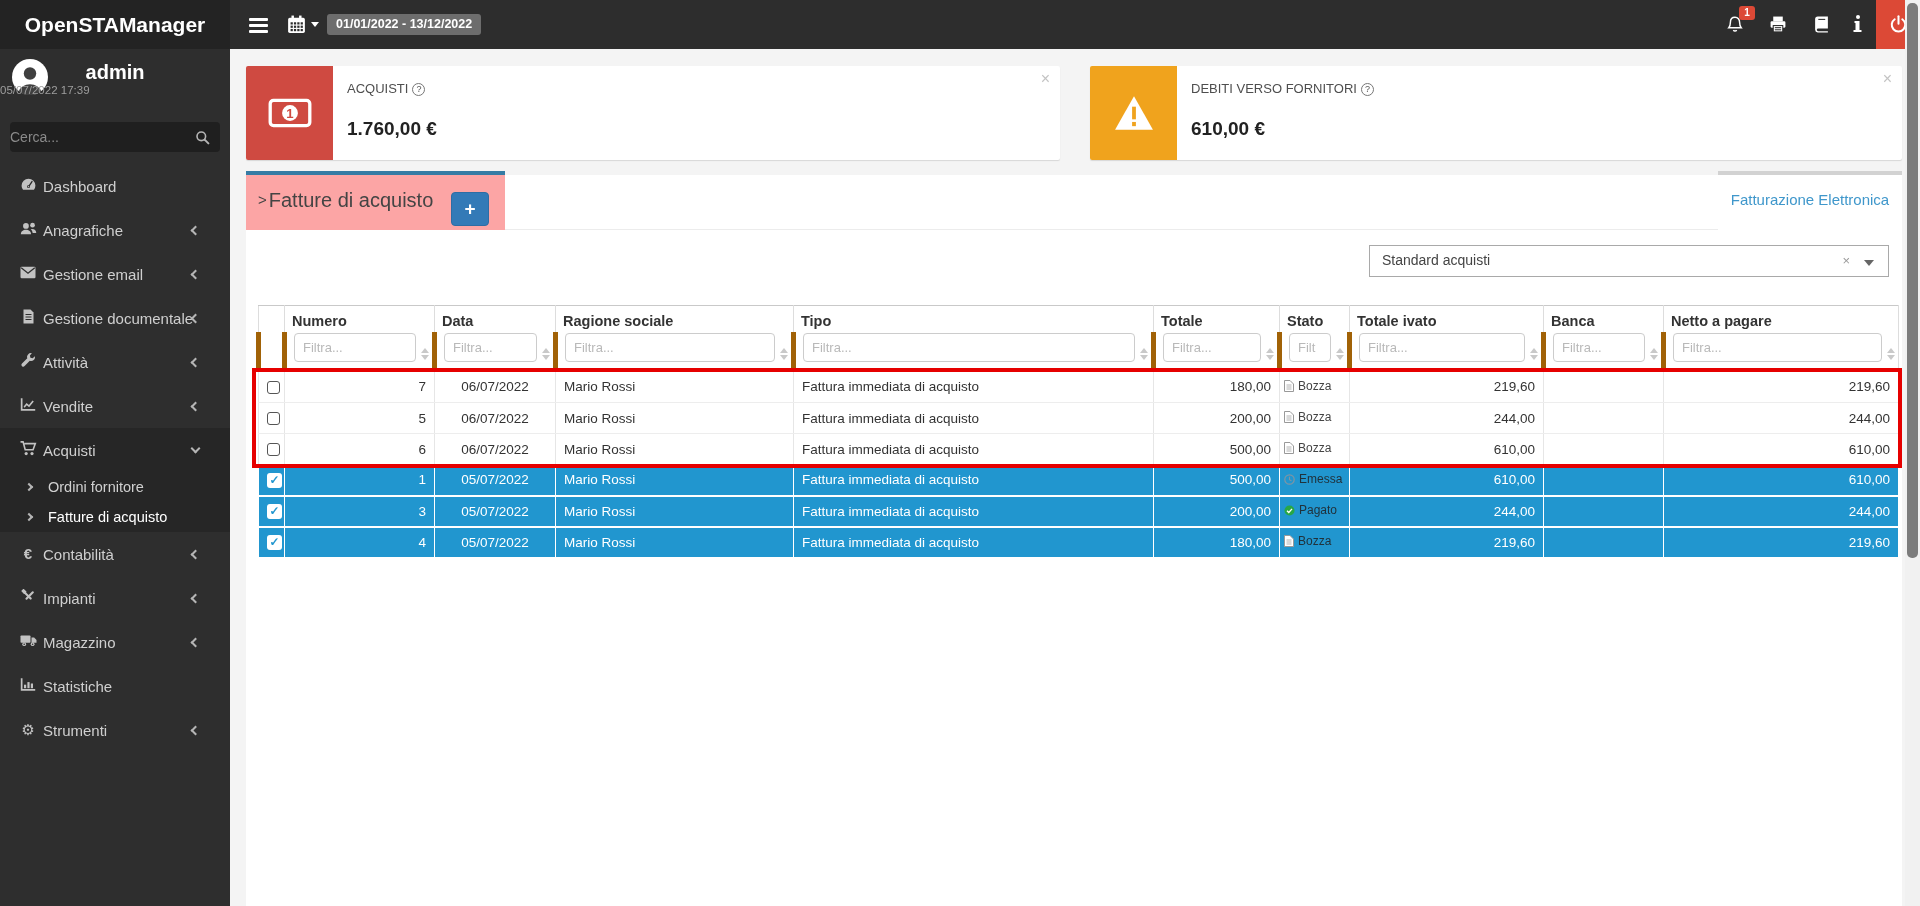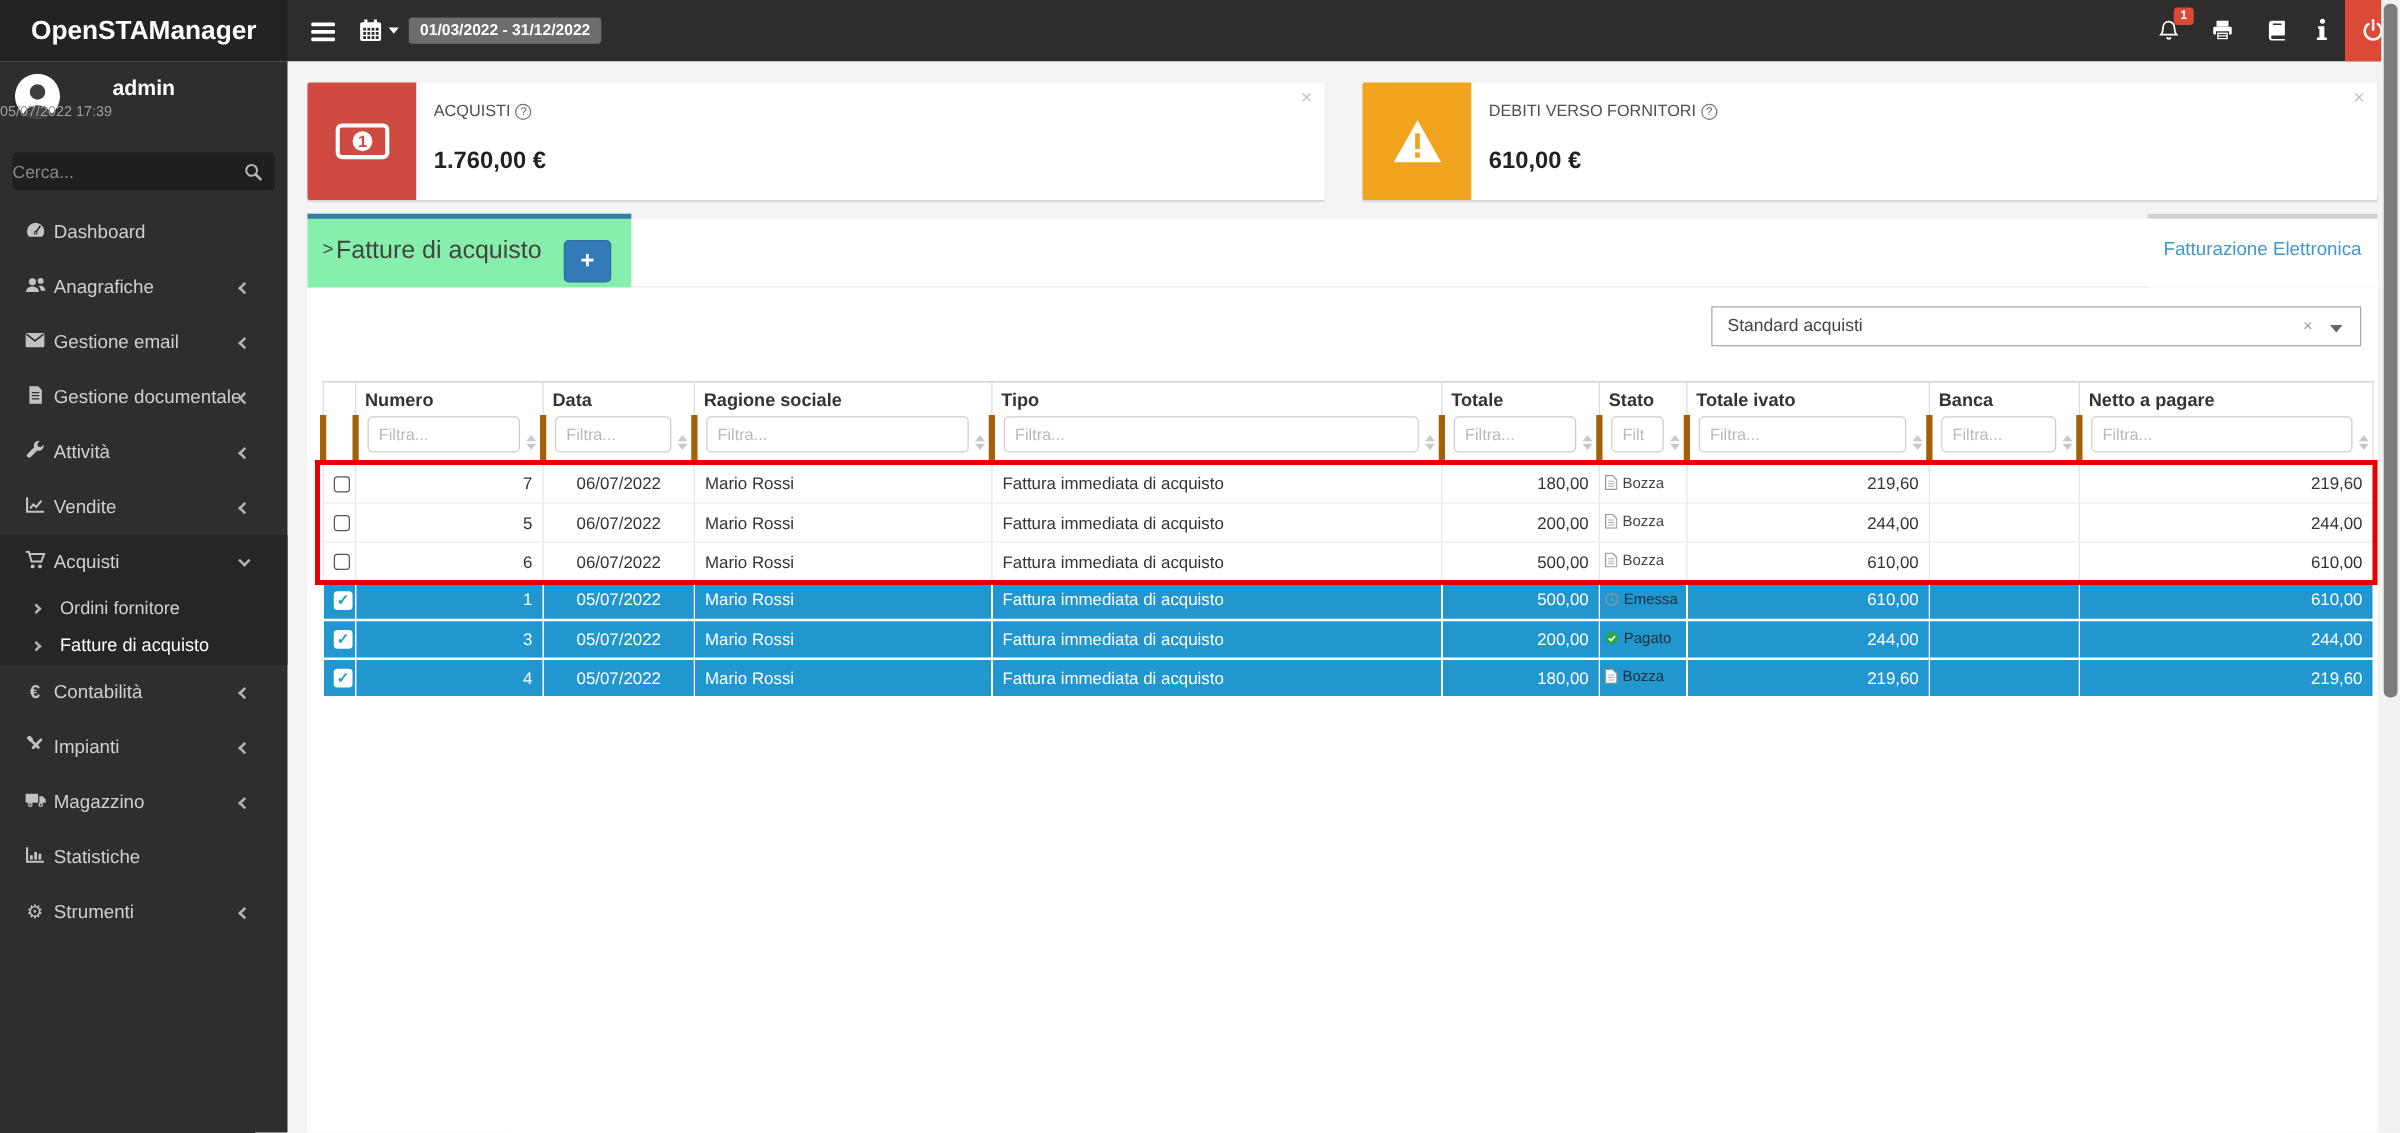--- a/index.html
+++ b/index.html
@@ -14,21 +14,21 @@
 #date-badge{position:absolute;left:327px;top:14px;height:21px;background:#6d6d6d;color:#fff;font-size:12.5px;font-weight:bold;line-height:21px;padding:0 9px;border-radius:3px}
 .top-icon{position:absolute;top:16px}
 #badge{position:absolute;left:1739px;top:6px;min-width:16px;height:14px;background:#dc4936;color:#fff;font-size:10px;font-weight:bold;border-radius:3px;text-align:center;line-height:14px;padding:0 3px}
 #power{position:absolute;left:1876px;top:0;width:44px;height:49px;background:#dc4936;display:flex;align-items:center;justify-content:center}
 
 #scrollbar{position:absolute;left:1905px;top:0;width:15px;height:906px;background:#f1f1f1}
 #scroll-thumb{position:absolute;left:2px;top:3px;width:11px;height:555px;background:#7c7c7c;border-radius:5px}
 
 #sidebar{position:absolute;left:0;top:49px;width:230px;height:857px;background:#2e2e2e}
 #avatar{position:absolute;left:12px;top:10px;width:36px;height:36px}
-#user-name{position:absolute;left:0;top:12px;width:230px;text-align:center;color:#fff;font-weight:bold;font-size:17px}
+#user-name{position:absolute;left:0;top:12px;width:230px;text-align:center;color:#fff;font-weight:bold;font-size:20px}
 #user-date{position:absolute;left:0;top:35px;width:230px;text-align:left;color:#9e9e9e;font-size:11.5px}
 #search{position:absolute;left:10px;top:73px;width:210px;height:30px;background:#1f1f1f;border-radius:4px}
 #search input{position:absolute;left:0;top:0;width:180px;height:30px;background:transparent;border:none;outline:none;color:#ccc;font-size:14px;padding-left:0;font-family:"Liberation Sans",sans-serif}
 #search input::placeholder{color:#8a8a8a}
 #search svg{position:absolute;right:10px;top:8px}
 #menu{position:absolute;left:0;top:115px;width:230px}
 .menu-item{height:44px;position:relative;color:#cfcfcf;font-size:15px;cursor:pointer}
 .mi-icon{position:absolute;left:18px;top:50%;transform:translateY(-50%);width:20px;text-align:center;color:#c2c2c2;font-size:15px;line-height:16px}
 .mi-label{position:absolute;left:43px;top:50%;transform:translateY(-50%)}
 .chev{position:absolute;width:7px;height:7px;border-color:#b5b5b5;border-style:solid;border-width:0}
@@ -44,21 +44,21 @@
 .card{position:absolute;top:66px;height:94px;background:#fff;border-radius:2px;box-shadow:0 1px 1px rgba(0,0,0,.12)}
 #card-0{left:246px;width:814px}
 #card-1{left:1090px;width:812px}
 .card-icon{position:absolute;left:0;top:0;width:87px;height:94px;display:flex;align-items:center;justify-content:center;border-radius:2px 0 0 2px}
 .card-body{position:absolute;left:101px;top:15px}
 .card-label{font-size:13px;color:#4e4e4e}
 .help-circle{display:inline-block;width:13px;height:13px;border:1px solid #777;border-radius:50%;font-size:9px;line-height:11px;text-align:center;color:#555;margin-left:4px;vertical-align:1px}
 .card-value{font-size:19px;font-weight:bold;color:#222;margin-top:22px}
 .card-close{position:absolute;right:10px;top:4px;color:#c3c3c3;font-size:16px;cursor:pointer}
 
-#tab-active{position:absolute;left:246px;top:171px;width:259px;height:59px;background:#86efac;border-top:4px solid #357ca5}
+#tab-active{position:absolute;left:246px;top:171px;width:259px;height:59px;background:#fca5a5;border-top:4px solid #357ca5}
 #tab-title{position:absolute;left:12px;top:14px;font-size:20px;color:#444}
 #tab-title .prefix{font-size:15px;vertical-align:2px;margin-right:2px}
 #tab-add{position:absolute;left:205px;top:17px;width:38px;height:34px;background:#337ab7;border:1px solid #2e6da4;border-radius:4px;color:#fff;text-align:center;line-height:32px;font-size:19px;font-weight:bold;cursor:pointer}
 #tab-right{position:absolute;left:1718px;top:171px;width:184px;height:59px;background:#fff;border-top:4px solid #d2d2d2;text-align:center}
 #tab-right a{display:inline-block;margin-top:16px;font-size:15px;color:#3f97cb;text-decoration:none;cursor:pointer}
 #panel{position:absolute;left:246px;top:175px;width:1656px;height:731px;background:#fff}
 #panel-line{position:absolute;left:259px;top:54px;width:1397px;height:1px;background:#ececec}
 #select-box{position:absolute;left:1123px;top:70px;width:520px;height:32px;border:1px solid #a9a9a9;border-radius:0;cursor:pointer}
 #select-value{position:absolute;left:12px;top:6px;font-size:14px;color:#444}
 #select-clear{position:absolute;right:38px;top:7px;font-size:13px;color:#999}
@@ -110,21 +110,21 @@
           <rect x="9.2" y="9.5" width="2" height="2"></rect>
           <rect x="12.2" y="9.5" width="2" height="2"></rect>
           <rect x="3.2" y="12.5" width="2" height="2"></rect>
           <rect x="6.2" y="12.5" width="2" height="2"></rect>
           <rect x="9.2" y="12.5" width="2" height="2"></rect>
           <rect x="12.2" y="12.5" width="2" height="2"></rect>
         </g>
       </svg>
   </span>
   <span id="cal-caret"></span>
-  <div id="date-badge">01/03/2022 - 31/12/2022</div>
+  <div id="date-badge">01/01/2022 - 13/12/2022</div>
   <span class="top-icon" style="left:1726px">
     <svg width="18" height="18" viewBox="0 0 16 16">
         <path d="M8 1.2c-2.6 0-4.1 2-4.1 4.6 0 3-1.4 4.6-1.4 4.6h11s-1.4-1.6-1.4-4.6C12.1 3.2 10.6 1.2 8 1.2z" fill="none" stroke="#fff" stroke-width="1.3"></path>
         <path d="M6.6 12.4a1.5 1.5 0 0 0 2.8 0" fill="none" stroke="#fff" stroke-width="1.3"></path>
       </svg>
   </span>
   <span id="badge">1</span>
   <span class="top-icon" style="left:1769px">
     <svg width="18" height="17" viewBox="0 0 17 16">
         <rect x="4" y="0.5" width="9" height="4.5" fill="#fff"></rect>

